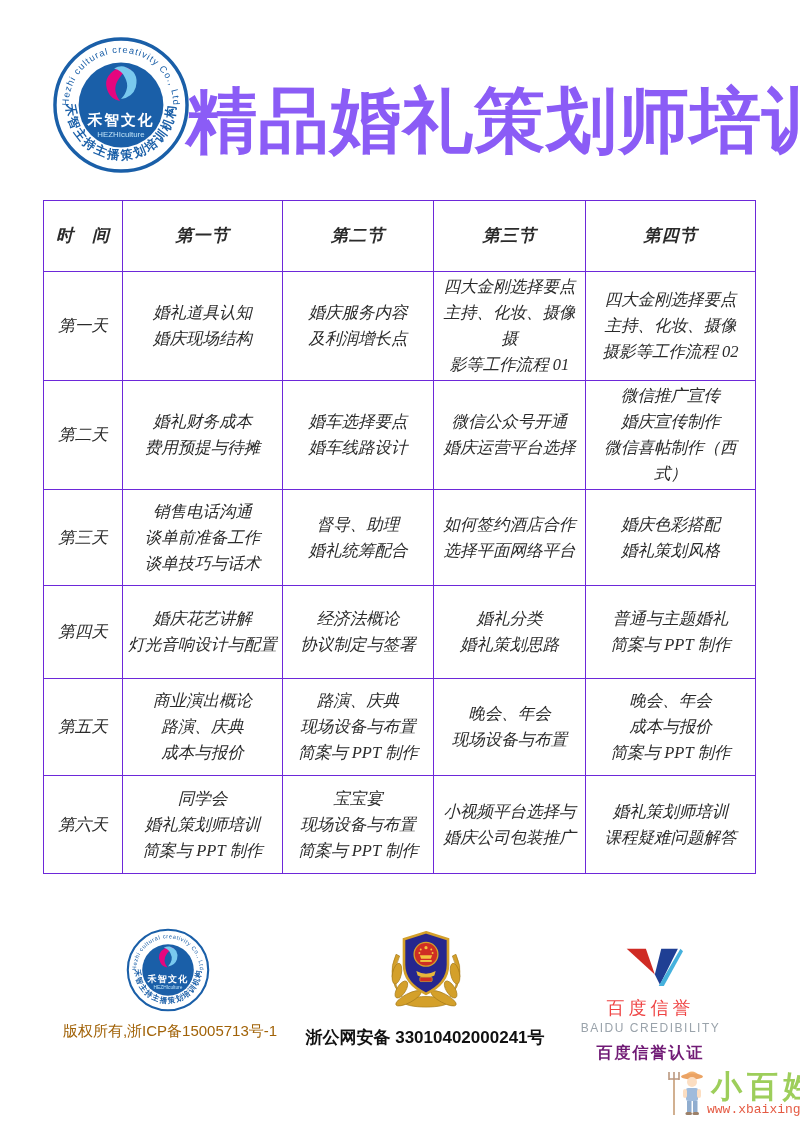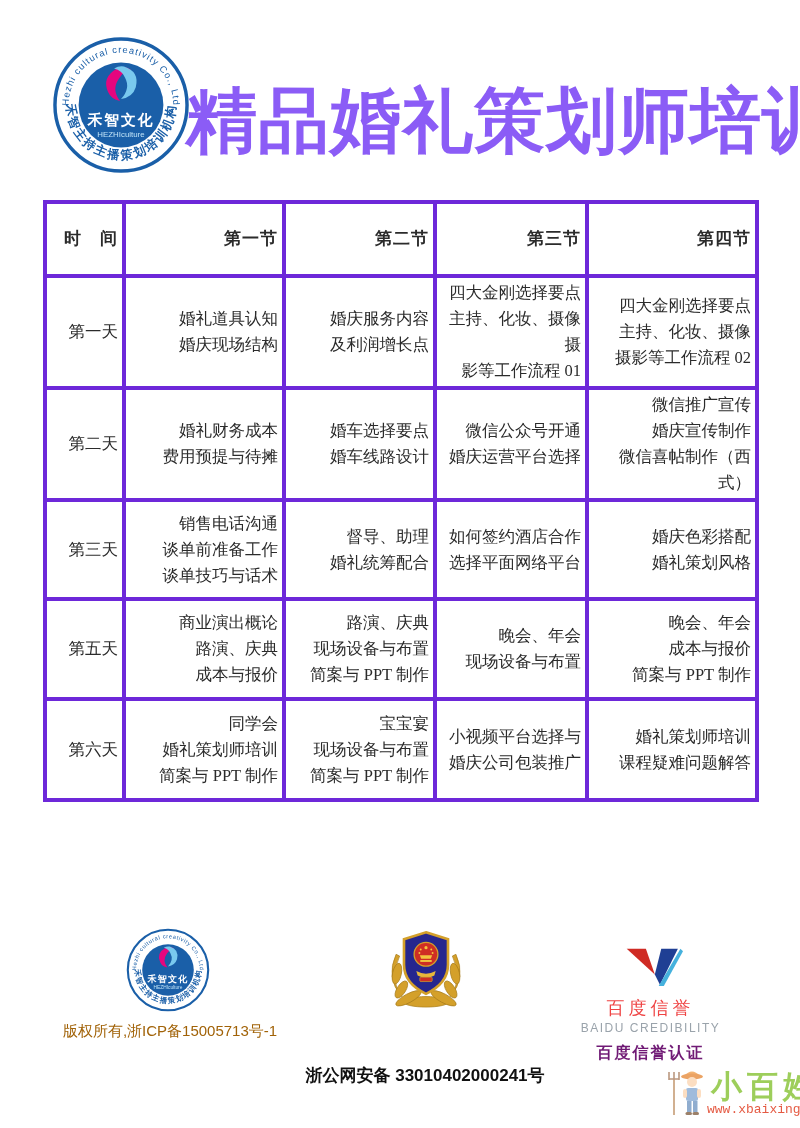--- a/index.html
+++ b/index.html
@@ -13,37 +13,38 @@
     position:absolute;left:186px;top:74px;width:590px;
     font-size:71px;font-weight:bold;letter-spacing:1px;color:#8b5cf6;
     font-family:"Liberation Serif","DejaVu Serif",serif;white-space:nowrap;
   }
   
   table.course{
     position:absolute;left:43px;top:200px;width:712px;
     border-collapse:collapse;table-layout:fixed;
   }
   table.course td{
-    border:4px solid #6d28d9;text-align:right;vertical-align:middle;
+    border:1px solid #6d28d9;text-align:center;vertical-align:middle;
     font-size:16.5px;line-height:26px;white-space:pre-line;padding:2px 4px;
     color:#2b2b2b;
+    font-style:italic;
   }
   table.course tr.hrow td{height:66px;font-size:17px;font-weight:600;letter-spacing:1px;}
   td.day{vertical-align:top;padding-top:24px;font-size:17px;}
   tr.r1 td{height:98px;} tr.r2 td{height:89px;} tr.r3 td{height:91px;}
   tr.r4 td{height:88px;} tr.r5 td{height:92px;} tr.r6 td{height:93px;}
   
   .ftr-logo{position:absolute;left:126px;top:928px;}
   .copyright{
     position:absolute;left:55px;top:1022px;width:230px;text-align:center;
     font-family:"Liberation Sans","DejaVu Sans",sans-serif;font-size:15px;color:#a16207;
   }
   .police-badge{position:absolute;left:382px;top:926px;}
   .police-caption{
-    position:absolute;left:295px;top:1064px;width:260px;text-align:center;
+    position:absolute;left:295px;top:1026px;width:260px;text-align:center;
     font-family:"Liberation Sans","DejaVu Sans",sans-serif;font-size:17px;font-weight:bold;color:#111;
   }
   .baidu-block{position:absolute;left:578px;top:946px;width:145px;text-align:center;}
   .baidu-cn{font-size:18px;color:#ef4444;letter-spacing:4px;margin-top:2px;
             font-family:"Liberation Sans","DejaVu Sans",sans-serif;}
   .baidu-en{font-size:12px;color:#9aa3ab;letter-spacing:1.5px;margin-top:1px;
             font-family:"Liberation Sans","DejaVu Sans",sans-serif;}
   .baidu-caption{font-size:16px;font-weight:bold;color:#701a75;margin-top:8px;letter-spacing:2px;
             font-family:"Liberation Sans","DejaVu Sans",sans-serif;}
   
@@ -130,20 +131,31 @@
     <td>销售电话沟通
 谈单前准备工作
 谈单技巧与话术</td>
     <td>督导、助理
 婚礼统筹配合</td>
     <td>如何签约酒店合作
 选择平面网络平台</td>
     <td>婚庆色彩搭配
 婚礼策划风格</td>
   </tr>
+  <tr class="r4">
+    <td class="day">第四天</td>
+    <td>婚庆花艺讲解
+灯光音响设计与配置</td>
+    <td>经济法概论
+协议制定与签署</td>
+    <td>婚礼分类
+婚礼策划思路</td>
+    <td>普通与主题婚礼
+简案与 PPT 制作</td>
+  </tr>
   <tr class="r5">
     <td class="day">第五天</td>
     <td>商业演出概论
 路演、庆典
 成本与报价</td>
     <td>路演、庆典
 现场设备与布置
 简案与 PPT 制作</td>
     <td>晚会、年会
 现场设备与布置</td>

